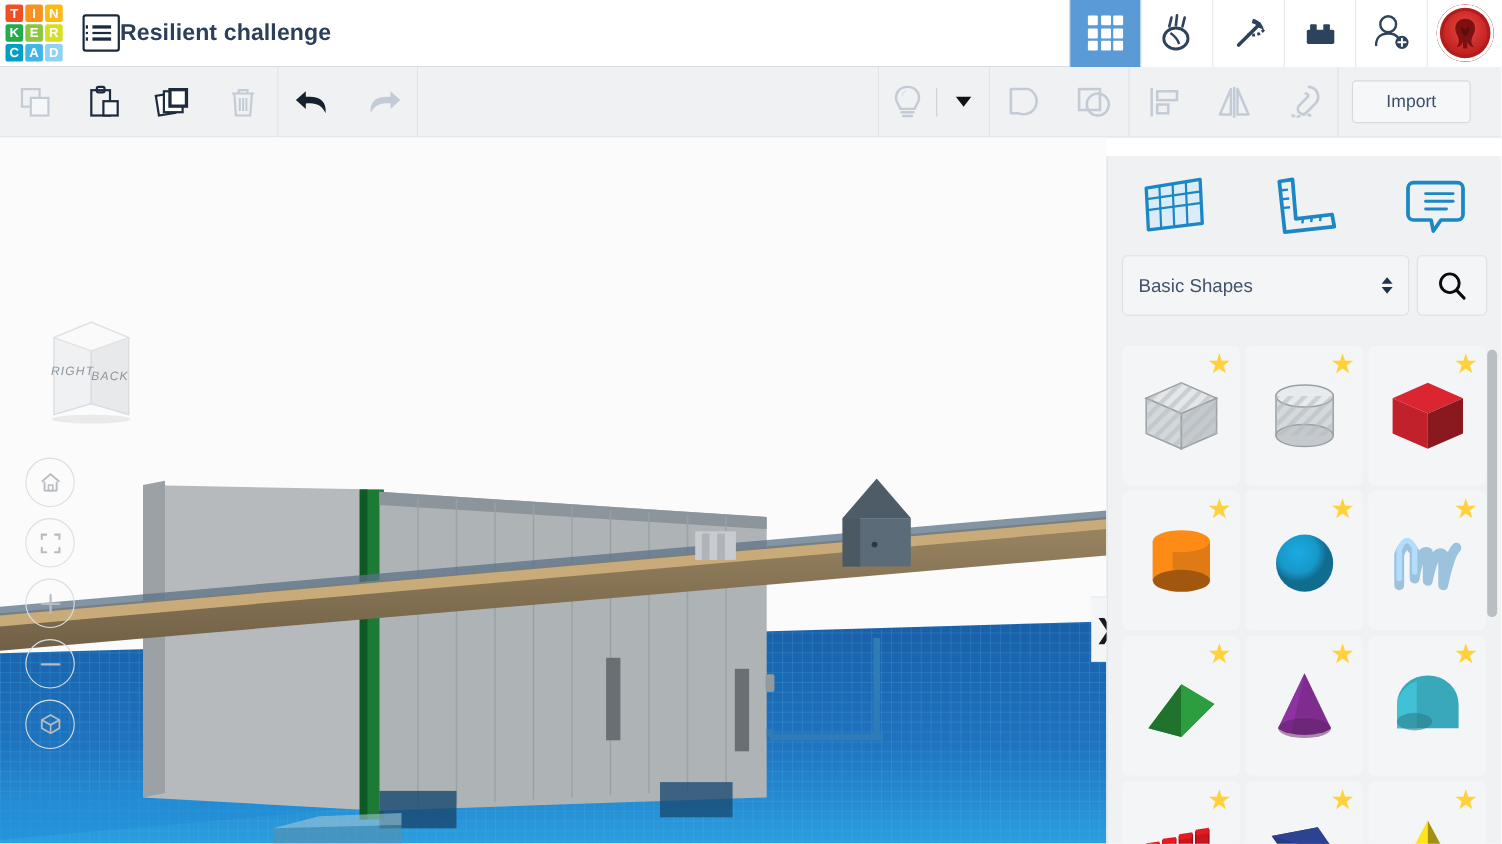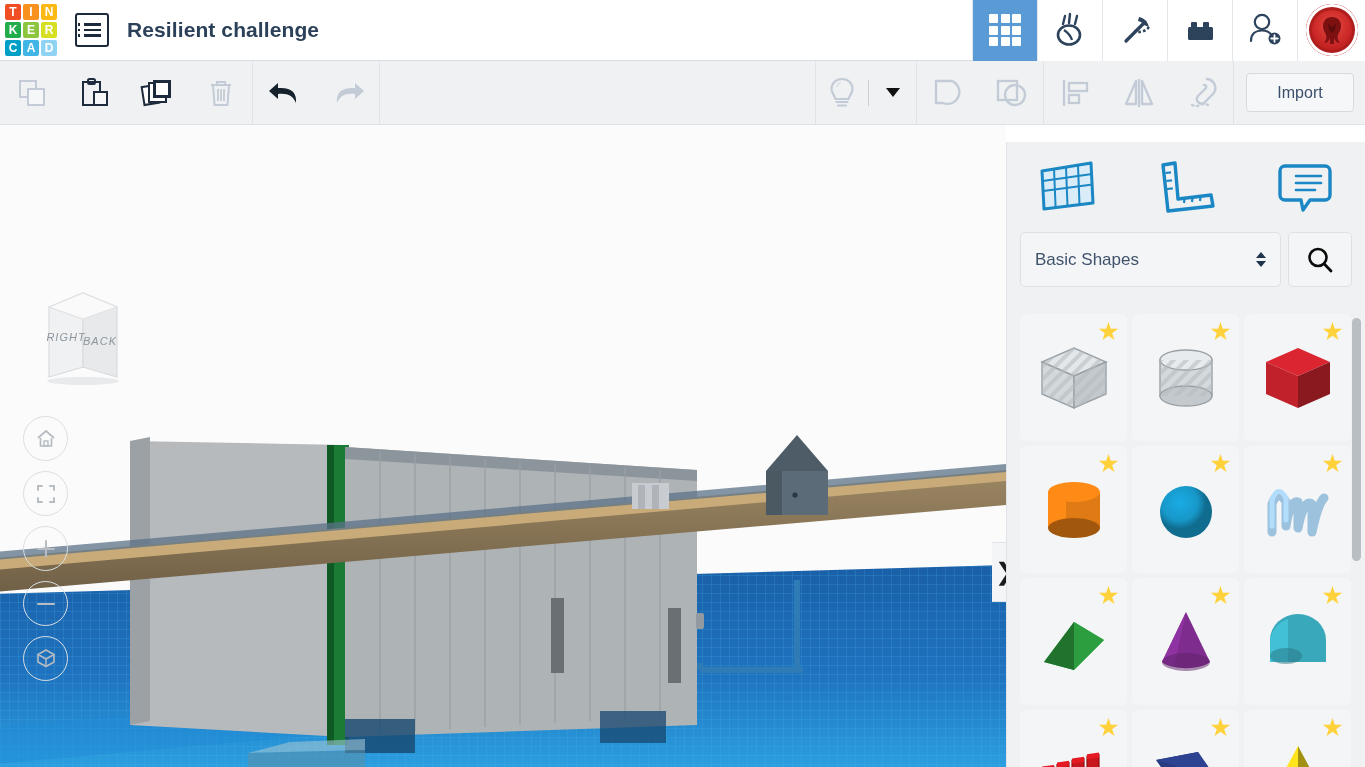--- a/index.html
+++ b/index.html
@@ -34,21 +34,21 @@
     align-items: center; gap: 3px; cursor: pointer; background: #fff;
   }
   .menu-btn i {
     display: block; width: 17px; height: 2.5px; background: #1b2a3d; position: relative;
   }
   .menu-btn i:before {
     content: ""; position: absolute; left: -6px; top: 0;
     width: 2.5px; height: 2.5px; background: #1b2a3d;
   }
   .doc-title {
-    margin-left: 18px; font-size: 21px; color: #2c4159;
+    font-size: 21px; color: #2c4159;
     font-weight: 600; letter-spacing: .1px;
   }
   .top-right { margin-left: auto; display: flex; align-items: stretch; height: 61px; }
   .tr-btn {
     width: 65px; height: 61px; display: flex; align-items: center; justify-content: center;
     border-left: 1px solid #e3e7eb; cursor: pointer; background: #fff;
   }
   .tr-btn.active { background: #5b9bd5; }
   .tr-btn.avatar-cell { border-left: 1px solid #e3e7eb; width: 68px; }
   .grid9 {
@@ -70,21 +70,21 @@
     display: flex; align-items: center;
   }
   .tb-group { display: flex; align-items: center; height: 64px; }
   .tb-sep { width: 1px; height: 64px; background: #dfe3e7; }
   .tb-btn {
     width: 63px; height: 64px; display: flex; align-items: center; justify-content: center;
     cursor: pointer;
   }
   .tb-spacer { flex: 1 1 auto; }
   .tb-text-btn {
-    height: 39px; min-width: 108px; padding: 0 19px; margin-right: 11px;
+    height: 39px; min-width: 108px; padding: 0 19px; margin-right: 28px;
     background: #f6f7f8; border: 1px solid #d5dade; border-radius: 4px;
     color: #3a4f6b; font-size: 16px; cursor: pointer;
     display: flex; align-items: center; justify-content: center;
     font-family: "Liberation Sans", sans-serif;
   }
   .caret-dn {
     width: 0; height: 0; border-left: 7px solid transparent; border-right: 7px solid transparent;
     border-top: 9px solid #111; cursor: pointer;
   }
   .mini-sep { width: 1px; height: 26px; background: #c9d0d6; }

